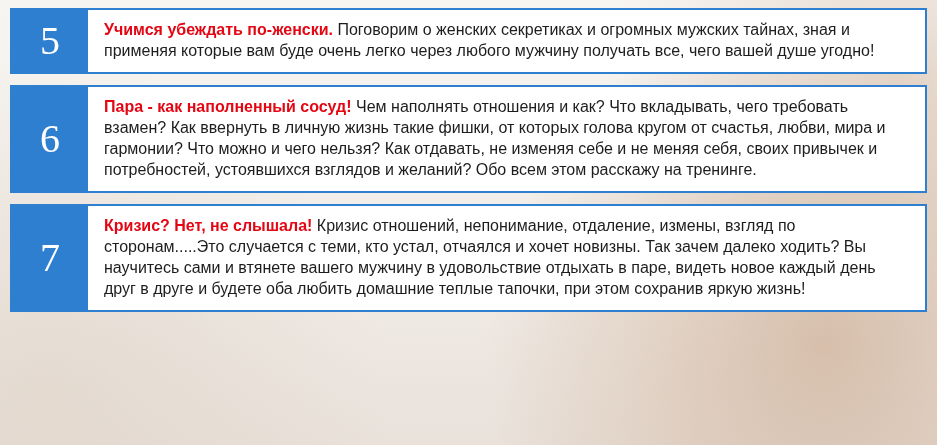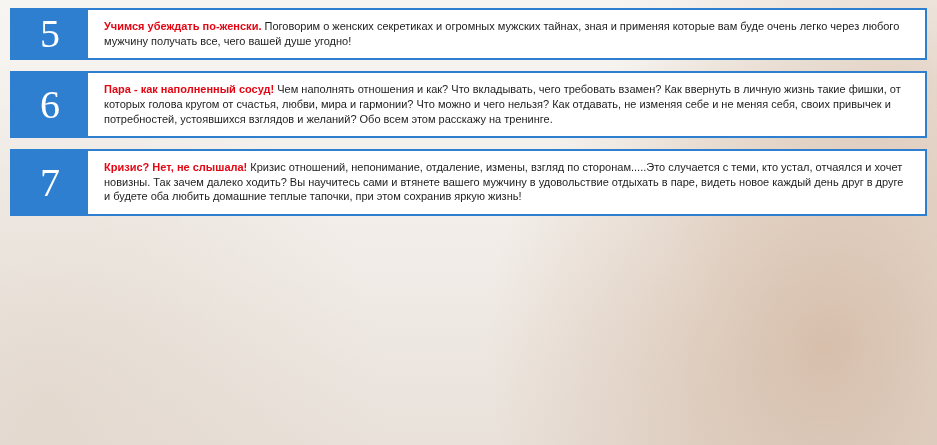--- a/index.html
+++ b/index.html
@@ -47,21 +47,21 @@
     align-items: center;
     justify-content: center;
     font-size: 40px;
     font-weight: 400;
     line-height: 1;
     font-family: "Liberation Serif", serif;
   }
   .body-text {
     flex: 1 1 auto;
     padding: 9px 14px 10px 16px;
-    font-size: 11px;
+    font-size: 16px;
     line-height: 1.33;
     color: #1d1d1d;
     box-sizing: border-box;
   }
   .lead {
     color: #e40613;
     font-weight: bold;
   }
   .rest {
     color: #1d1d1d;

